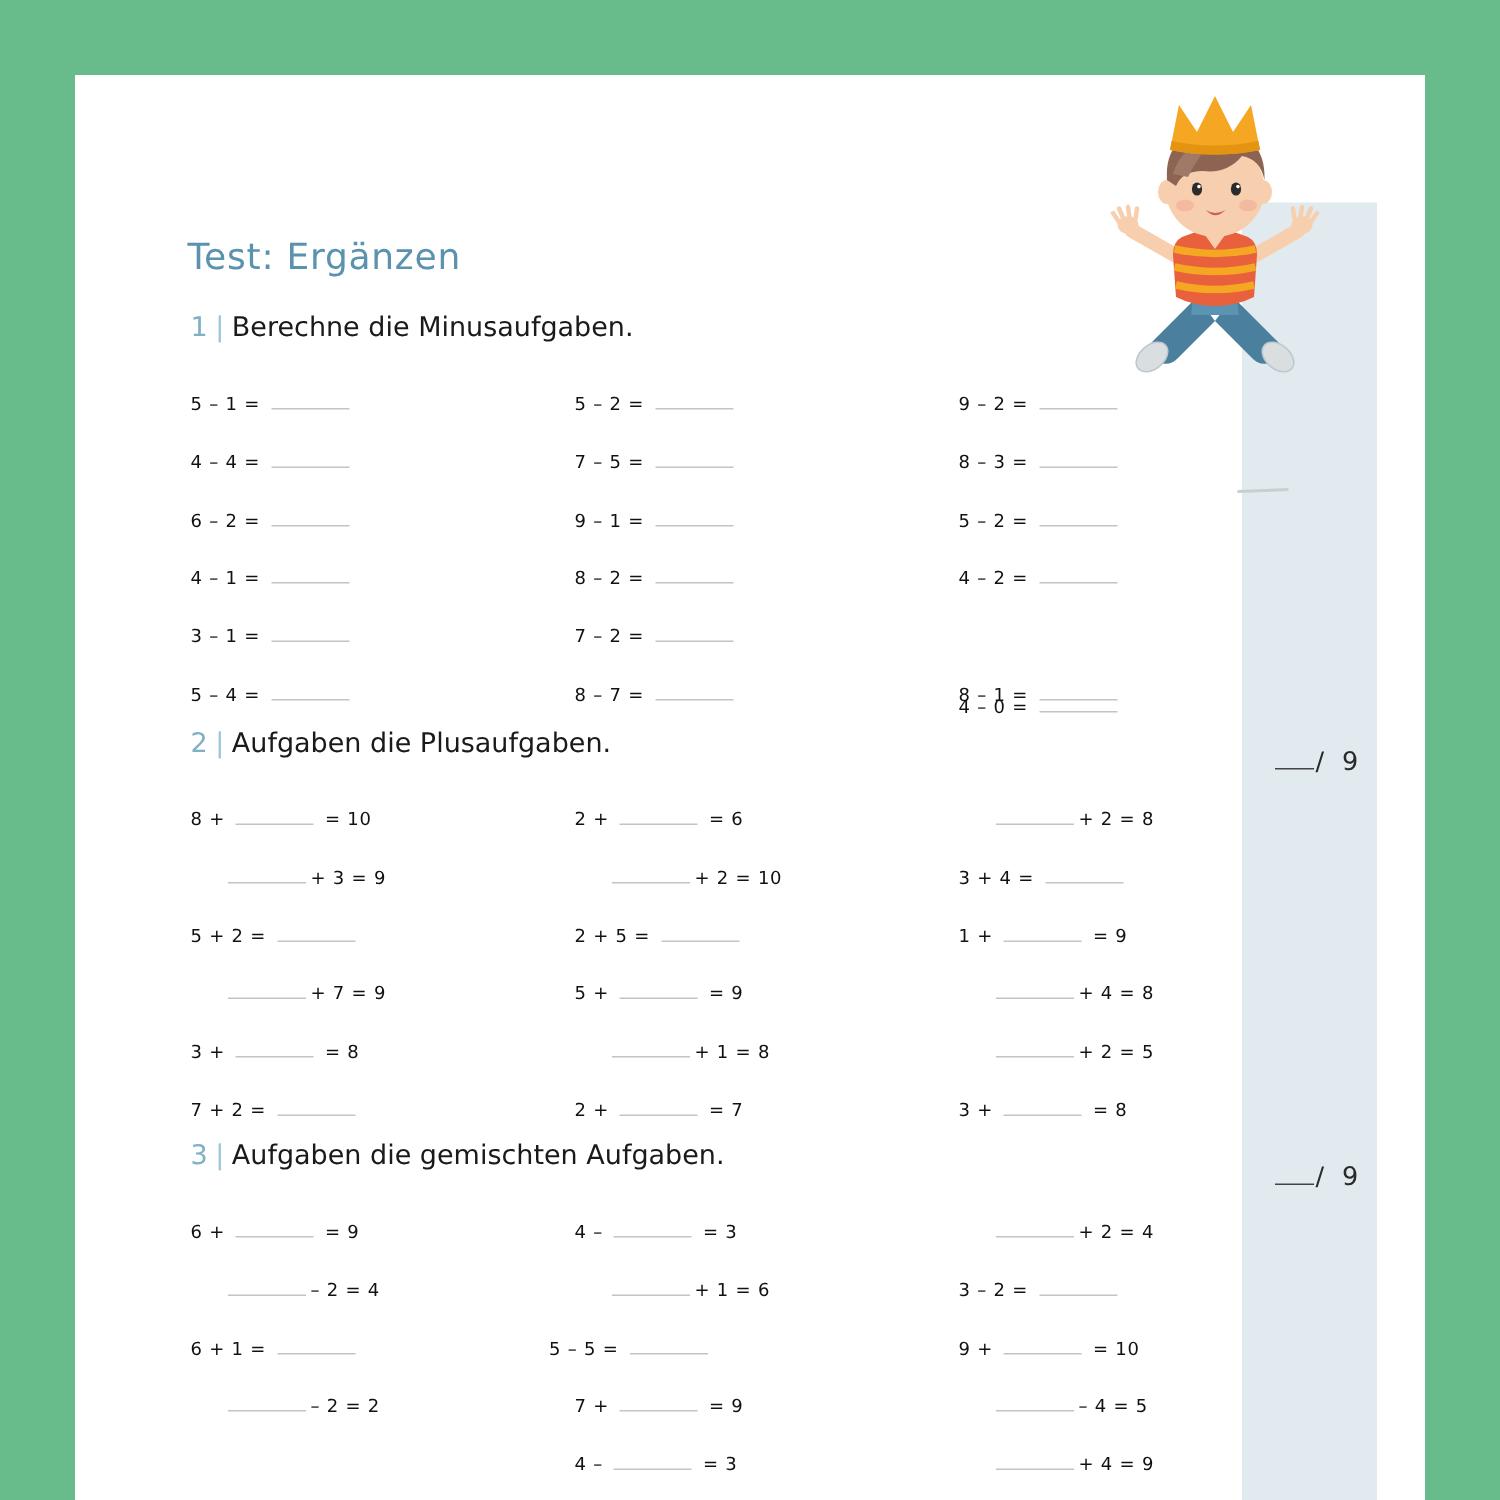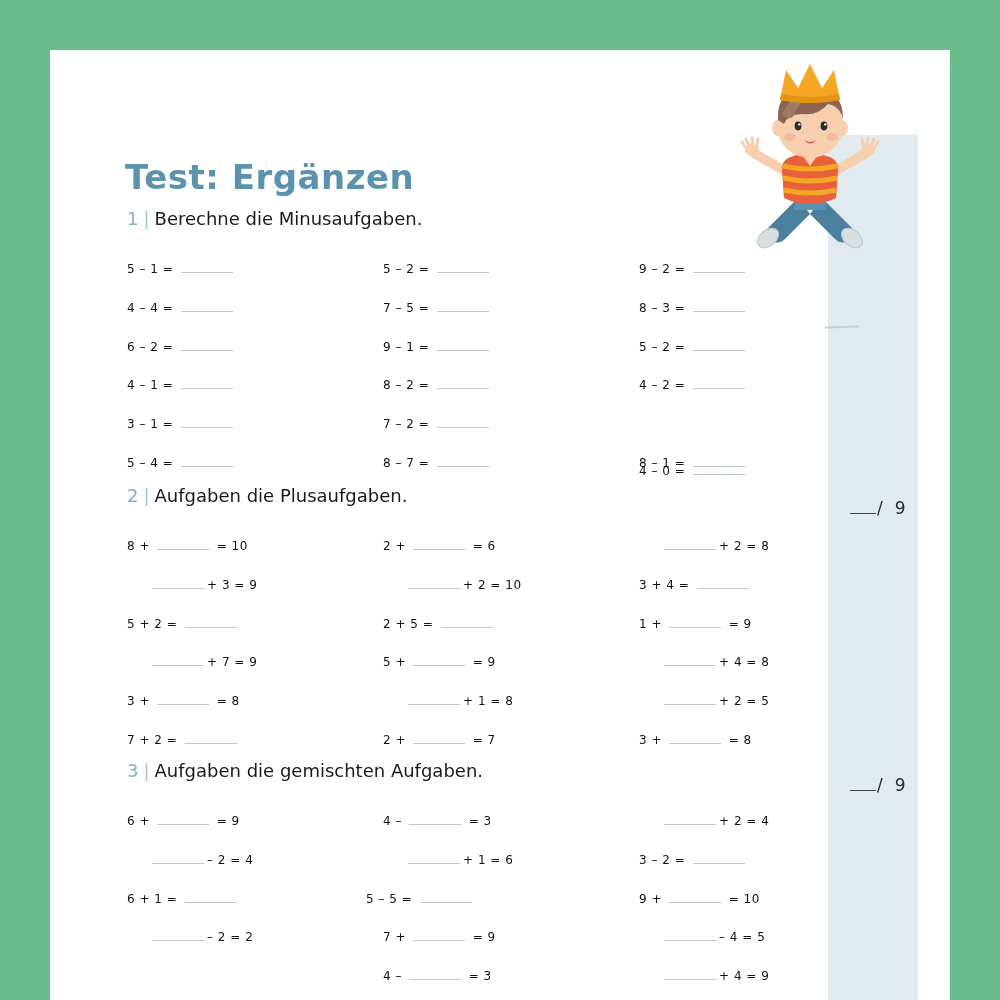--- a/index.html
+++ b/index.html
@@ -50,25 +50,25 @@
     left: 0;
     top: 0;
     width: 900px;
     height: 960px;
   }
 
   .title {
     position: absolute;
     left: 75px;
     top: 107px;
-    font-size: 34px;
+    font-size: 24px;
     color: #5b92ad;
     letter-spacing: 0.5px;
     font-family: "DejaVu Sans", sans-serif;
-    font-weight: 700;
+    font-weight: 400;
     white-space: nowrap;
   }
 
   .task-head {
     position: absolute;
     left: 77px;
     font-size: 18px;
     color: #1a1a1a;
     white-space: nowrap;
     font-family: "DejaVu Sans", sans-serif;

